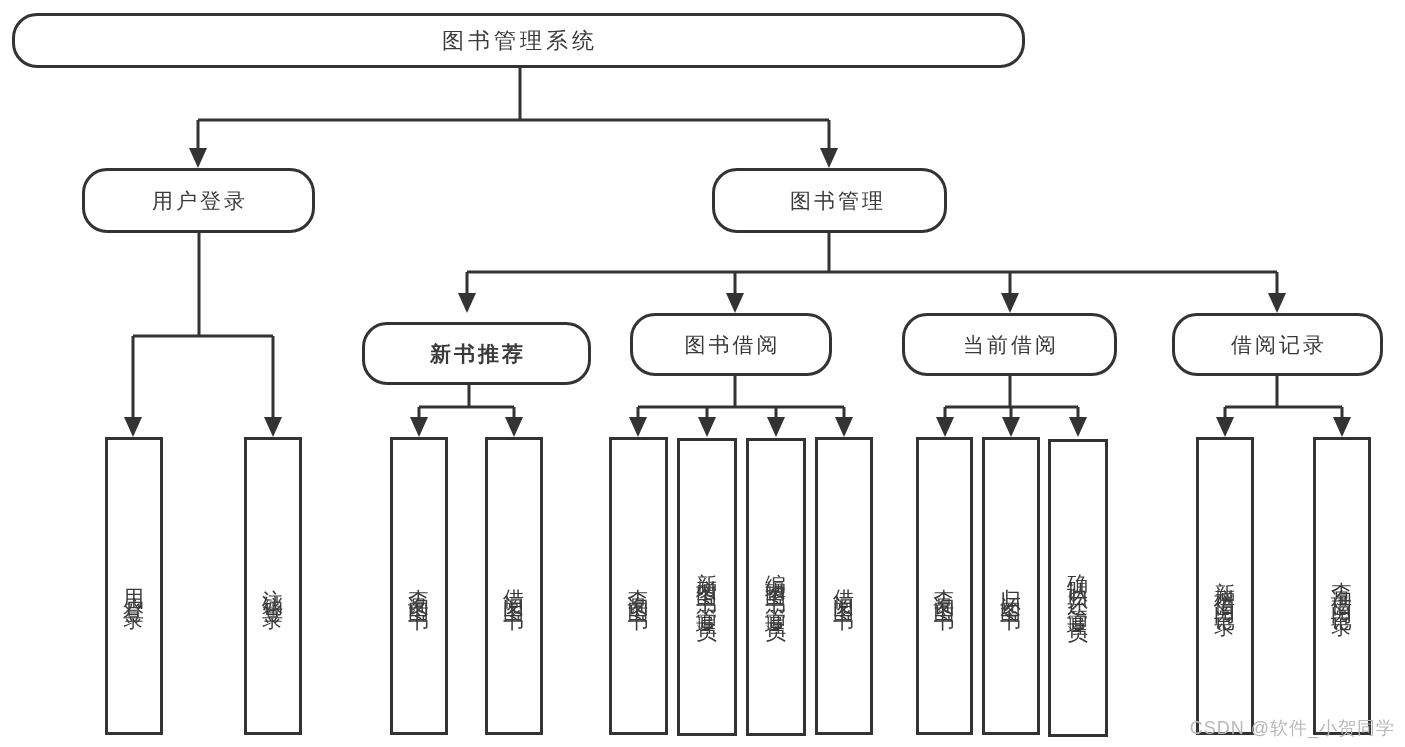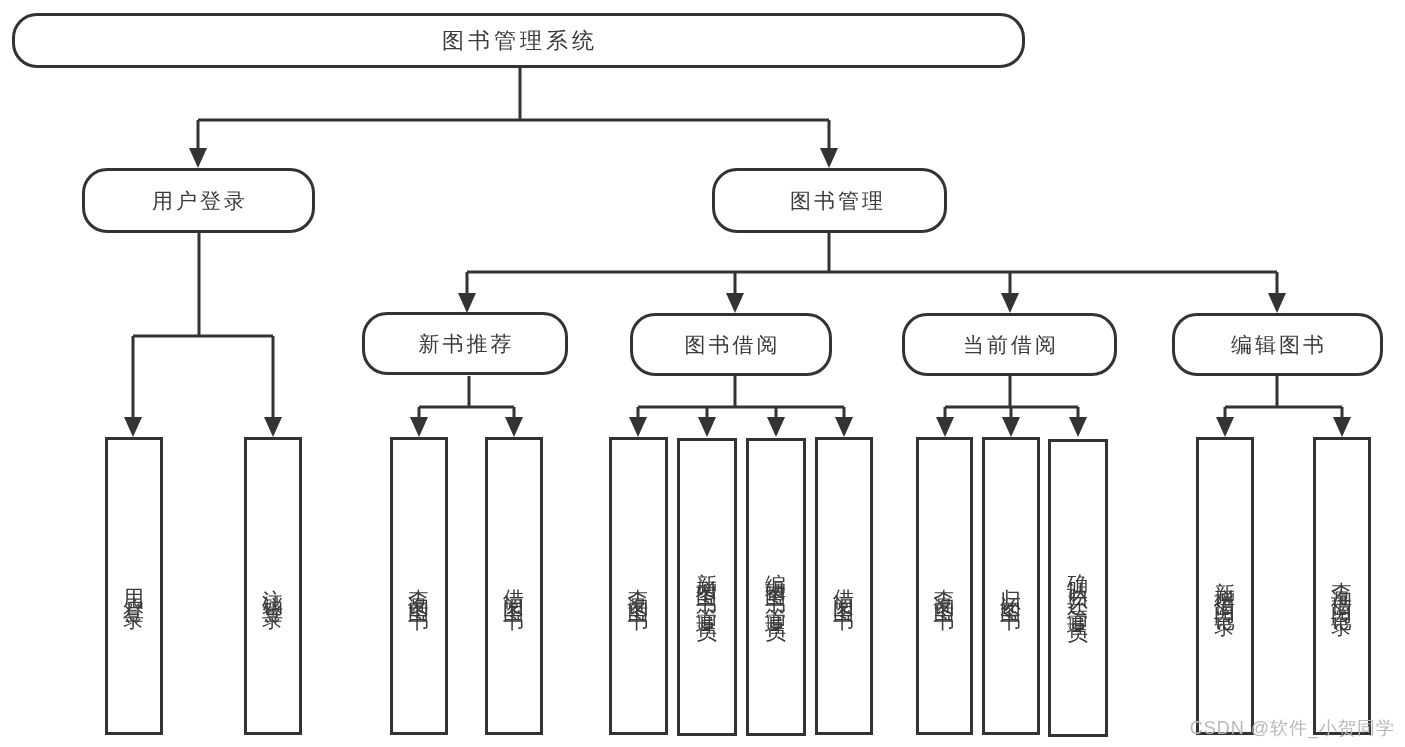--- a/index.html
+++ b/index.html
@@ -91,24 +91,24 @@
       <polygon points="1216,417 1234,417 1225,437"></polygon>
       <polygon points="1333,417 1351,417 1342,437"></polygon>
     </g>
   </svg>
 
   <div class="box hbox root" style="left:12px;top:13px;width:1013px;height:55px;">图书管理系统</div>
 
   <div class="box hbox" style="left:82px;top:168px;width:233px;height:65px;">用户登录</div>
   <div class="box hbox" style="left:712px;top:168px;width:235px;height:65px;padding-left:14px;">图书管理</div>
 
-  <div class="box hbox" style="left:362px;top:312px;width:206px;height:63px;">新书推荐</div>
+  <div class="box hbox" style="left:362px;top:322px;width:229px;height:63px;font-weight:bold;">新书推荐</div>
   <div class="box hbox" style="left:630px;top:313px;width:202px;height:63px;">图书借阅</div>
   <div class="box hbox" style="left:902px;top:313px;width:215px;height:63px;">当前借阅</div>
-  <div class="box hbox" style="left:1172px;top:313px;width:211px;height:63px;">编辑图书</div>
+  <div class="box hbox" style="left:1172px;top:313px;width:211px;height:63px;">借阅记录</div>
 
   <div class="box vbox" style="left:105px;top:437px;width:58px;height:298px;">用户登录</div>
   <div class="box vbox" style="left:244px;top:437px;width:58px;height:298px;">注销登录</div>
 
   <div class="box vbox" style="left:390px;top:437px;width:58px;height:298px;">查询图书</div>
   <div class="box vbox" style="left:485px;top:437px;width:58px;height:298px;">借阅图书</div>
 
   <div class="box vbox" style="left:609px;top:437px;width:59px;height:298px;">查询图书</div>
   <div class="box vbox" style="left:677px;top:438px;width:60px;height:298px;">新增图书（管理员）</div>
   <div class="box vbox" style="left:746px;top:438px;width:60px;height:298px;">编辑图书（管理员）</div>

